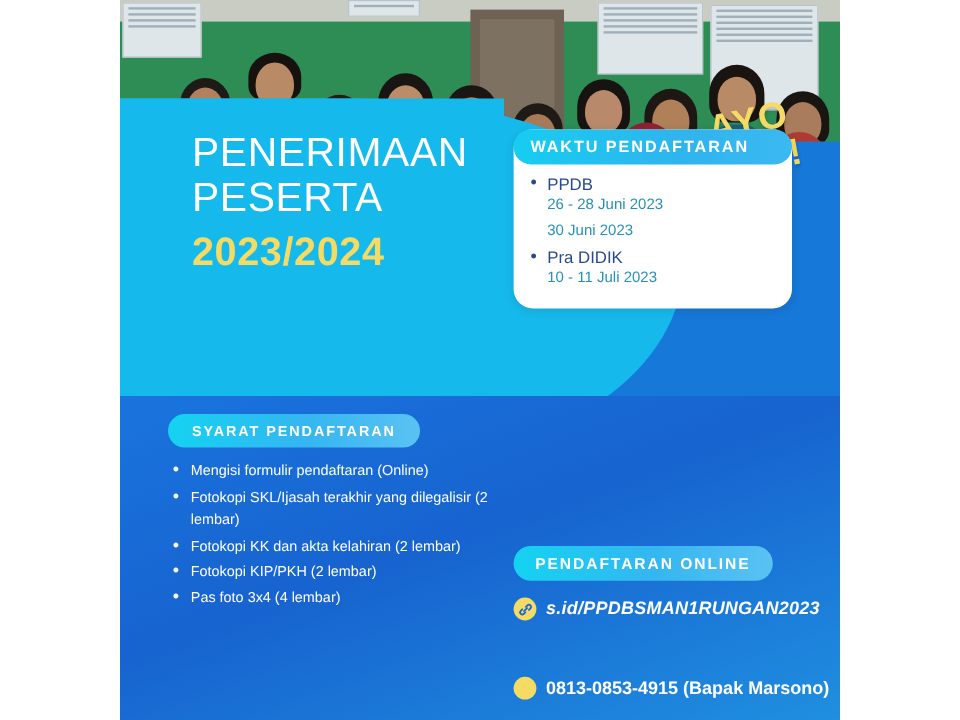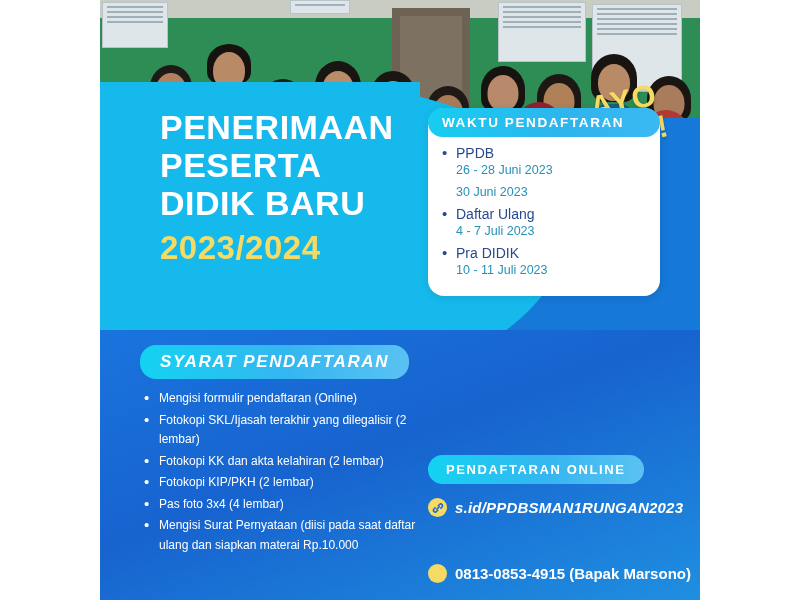--- a/index.html
+++ b/index.html
@@ -90,21 +90,21 @@
     position:absolute; left:0; top:330px; width:600px; height:270px;
     background:linear-gradient(160deg,#1a74de 0%, #1763cf 45%, #1f8fe0 100%);
   }
 
   
   .headline{
     position:absolute; left:60px; top:108px; width:310px;
     z-index:6;
   }
   .headline .l{
-    color:#ffffff; font-weight:bold; font-size:34px; line-height:38px;
+    color:#ffffff; font-weight:normal; font-size:34px; line-height:38px;
     letter-spacing:0.5px;
   }
   .headline .year{
     color:#f5db63; font-weight:bold; font-size:33px; line-height:40px;
     margin-top:6px; letter-spacing:0.5px;
   }
 
   
   .ayo{
     position:absolute; left:392px; top:112px; z-index:7;
@@ -148,21 +148,21 @@
   }
   .card .d{
     color:#2790b8; font-size:12.5px; line-height:16px;
     padding-left:14px; font-weight:500;
   }
 
   
   .syarat{
     position:absolute; left:40px; top:345px; width:282px; z-index:8;
   }
-  .syarat .pill{ padding:7px 20px; border-radius:16px; font-size:17px;font-style:italic; }
+  .syarat .pill{ padding:7px 20px; border-radius:16px; font-size:12px; }
   .syarat ul{ list-style:none; margin:10px 0 0 4px; padding:0; }
   .syarat li{
     color:#ffffff; font-size:12px; line-height:19.5px;
     position:relative; padding-left:15px; margin-bottom:2px;
   }
   .syarat li:before{
     content:"\2022"; position:absolute; left:0; top:-1px; font-size:15px;
   }
 
   
@@ -329,59 +329,53 @@
 
   <div class="shape-dark"></div>
   <div class="shape-blue-mid"></div>
   <div class="shape-cyan"></div>
   <div class="shape-cyan2"></div>
   <div class="shape-bottom-grad"></div>
 
   <div class="headline">
     <div class="l">PENERIMAAN</div>
     <div class="l">PESERTA</div>
-    <div class="l">DIDIK BARU</div>
     <div class="year">2023/2024</div>
   </div>
 
   <div class="ayo">
     <div class="a1">AYO</div>
     <div class="a2">SEKOLAH!</div>
   </div>
 
   <div class="card">
     <div class="pill">WAKTU PENDAFTARAN</div>
     <ul>
       <li>
         <div class="t">PPDB</div>
         <div class="d">26 - 28 Juni 2023</div>
       </li>
       <li>
         <div class="d">30 Juni 2023</div>
       </li>
       <li>
-        <div class="t">Daftar Ulang</div>
-        <div class="d">4 - 7 Juli 2023</div>
-      </li>
-      <li>
         <div class="t">Pra DIDIK</div>
         <div class="d">10 - 11 Juli 2023</div>
       </li>
     </ul>
   </div>
 
   <div class="syarat">
     <div class="pill">SYARAT PENDAFTARAN</div>
     <ul>
       <li>Mengisi formulir pendaftaran (Online)</li>
       <li>Fotokopi SKL/Ijasah terakhir yang dilegalisir (2 lembar)</li>
       <li>Fotokopi KK dan akta kelahiran (2 lembar)</li>
       <li>Fotokopi KIP/PKH (2 lembar)</li>
       <li>Pas foto 3x4 (4 lembar)</li>
-      <li>Mengisi Surat Pernyataan (diisi pada saat daftar ulang dan siapkan materai Rp.10.000</li>
     </ul>
   </div>
 
   <div class="online">
     <div class="pill">PENDAFTARAN ONLINE</div>
     <div class="linkrow">
       <span class="linkicon">
         <svg width="12" height="12" viewBox="0 0 24 24" fill="none" stroke="#1565d8" stroke-width="3" stroke-linecap="round">
           <path d="M9.5 14.5 L14.5 9.5"></path>
           <path d="M12.5 7.5 L15 5 a3.5 3.5 0 0 1 5 5 l-2.5 2.5"></path>

